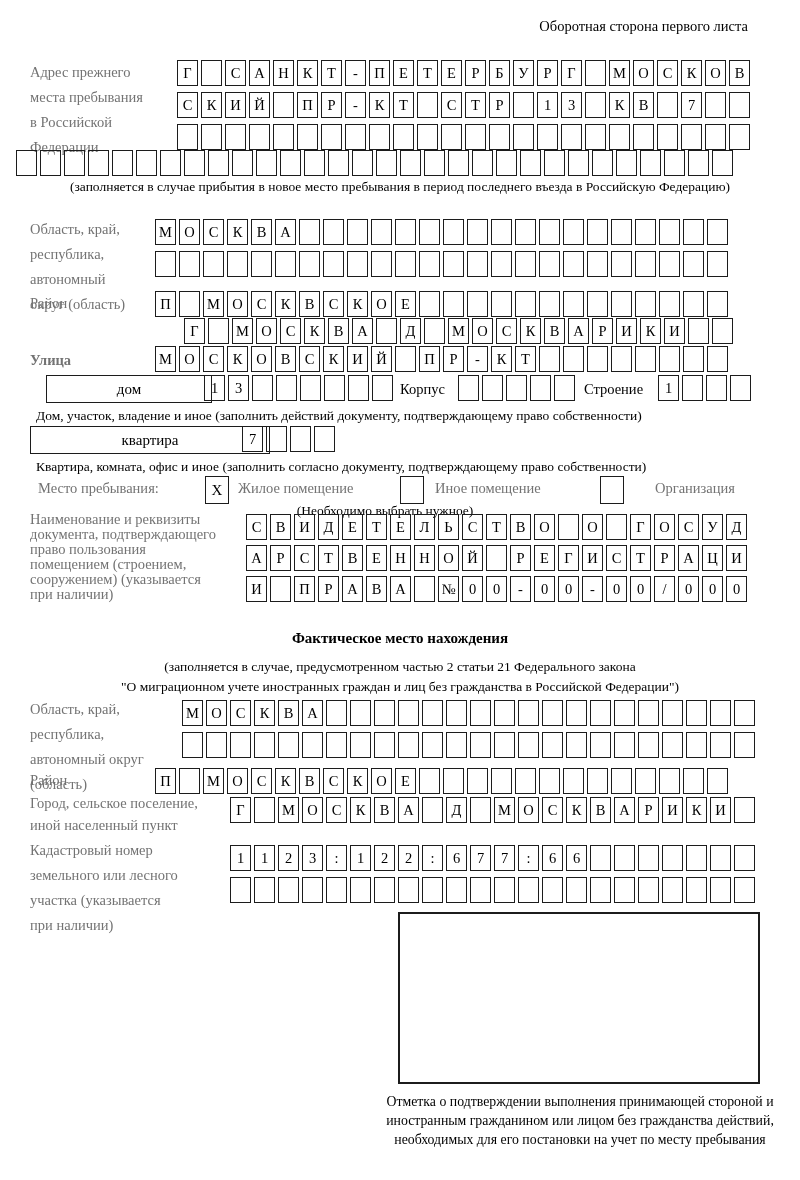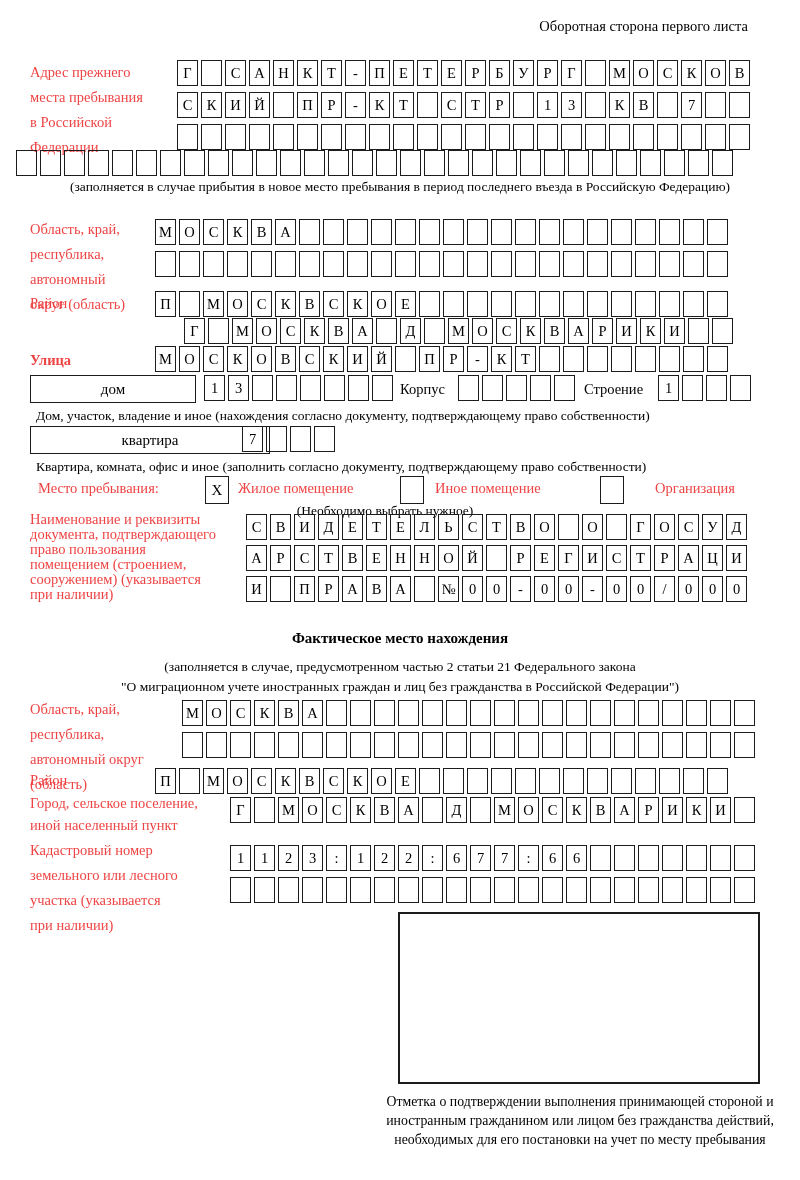--- a/index.html
+++ b/index.html
@@ -1,21 +1,21 @@
 <!DOCTYPE html>
 <html><head>
 <meta charset="utf-8">
 <style>
   html,body { margin:0; padding:0; background:#ffffff; }
   .page {
     position:relative; width:800px; height:1180px; background:#fff;
     font-family:"Liberation Serif","DejaVu Serif",serif; color:#000; overflow:hidden;
   }
   .abs { position:absolute; }
-  .label { font-size:14.5px; white-space:pre-line; color:#ef4444; }
+  .label { font-size:14.5px; white-space:pre-line; color:#737373; }
   .lh25 { line-height:25px; }
   .lh22 { line-height:22px; }
   .lh19 { line-height:15px; }
   .cells { display:flex; gap:3px; }
   .cell {
     width:21px; height:26px; flex:0 0 auto; box-sizing:border-box;
     border:1.6px solid #1c1c1c; display:flex; align-items:center; justify-content:center;
     font-size:14.5px; font-family:"Liberation Serif","DejaVu Serif",serif;
   }
   .widebox {
@@ -288,21 +288,21 @@
       <span class="cell"></span>
       <span class="cell"></span>
       <span class="cell"></span>
       <span class="cell"></span>
       <span class="cell"></span>
       <span class="cell"></span>
       <span class="cell"></span>
       <span class="cell"></span>
     </div>
 
-  <div class="abs widebox" style="top:375px; left:30px; width:166px;">дом</div>
+  <div class="abs widebox" style="top:375px; left:46px; width:166px;">дом</div>
   <div class="abs cells" style="top:375px; left:204px;">
       <span class="cell">1</span>
       <span class="cell">3</span>
       <span class="cell"></span>
       <span class="cell"></span>
       <span class="cell"></span>
       <span class="cell"></span>
       <span class="cell"></span>
       <span class="cell"></span>
     </div>
@@ -314,21 +314,21 @@
       <span class="cell"></span>
       <span class="cell"></span>
     </div>
   <div class="abs inline-lab" style="top:375px; left:584px;">Строение</div>
   <div class="abs cells" style="top:375px; left:658px;">
       <span class="cell">1</span>
       <span class="cell"></span>
       <span class="cell"></span>
       <span class="cell"></span>
     </div>
-  <div class="abs note" style="top:408px; left:36px;">Дом, участок, владение и иное (нахождения согласно документу, подтверждающему право собственности)</div>
+  <div class="abs note" style="top:408px; left:36px;">Дом, участок, владение и иное (заполнить действий документу, подтверждающему право собственности)</div>
 
   <div class="abs widebox" style="top:426px; left:30px; width:240px;">квартира</div>
   <div class="abs cells" style="top:426px; left:242px;">
       <span class="cell">7</span>
       <span class="cell"></span>
       <span class="cell"></span>
       <span class="cell"></span>
     </div>
   <div class="abs note" style="top:459px; left:36px;">Квартира, комната, офис и иное (заполнить согласно документу, подтверждающему право собственности)</div>
 

